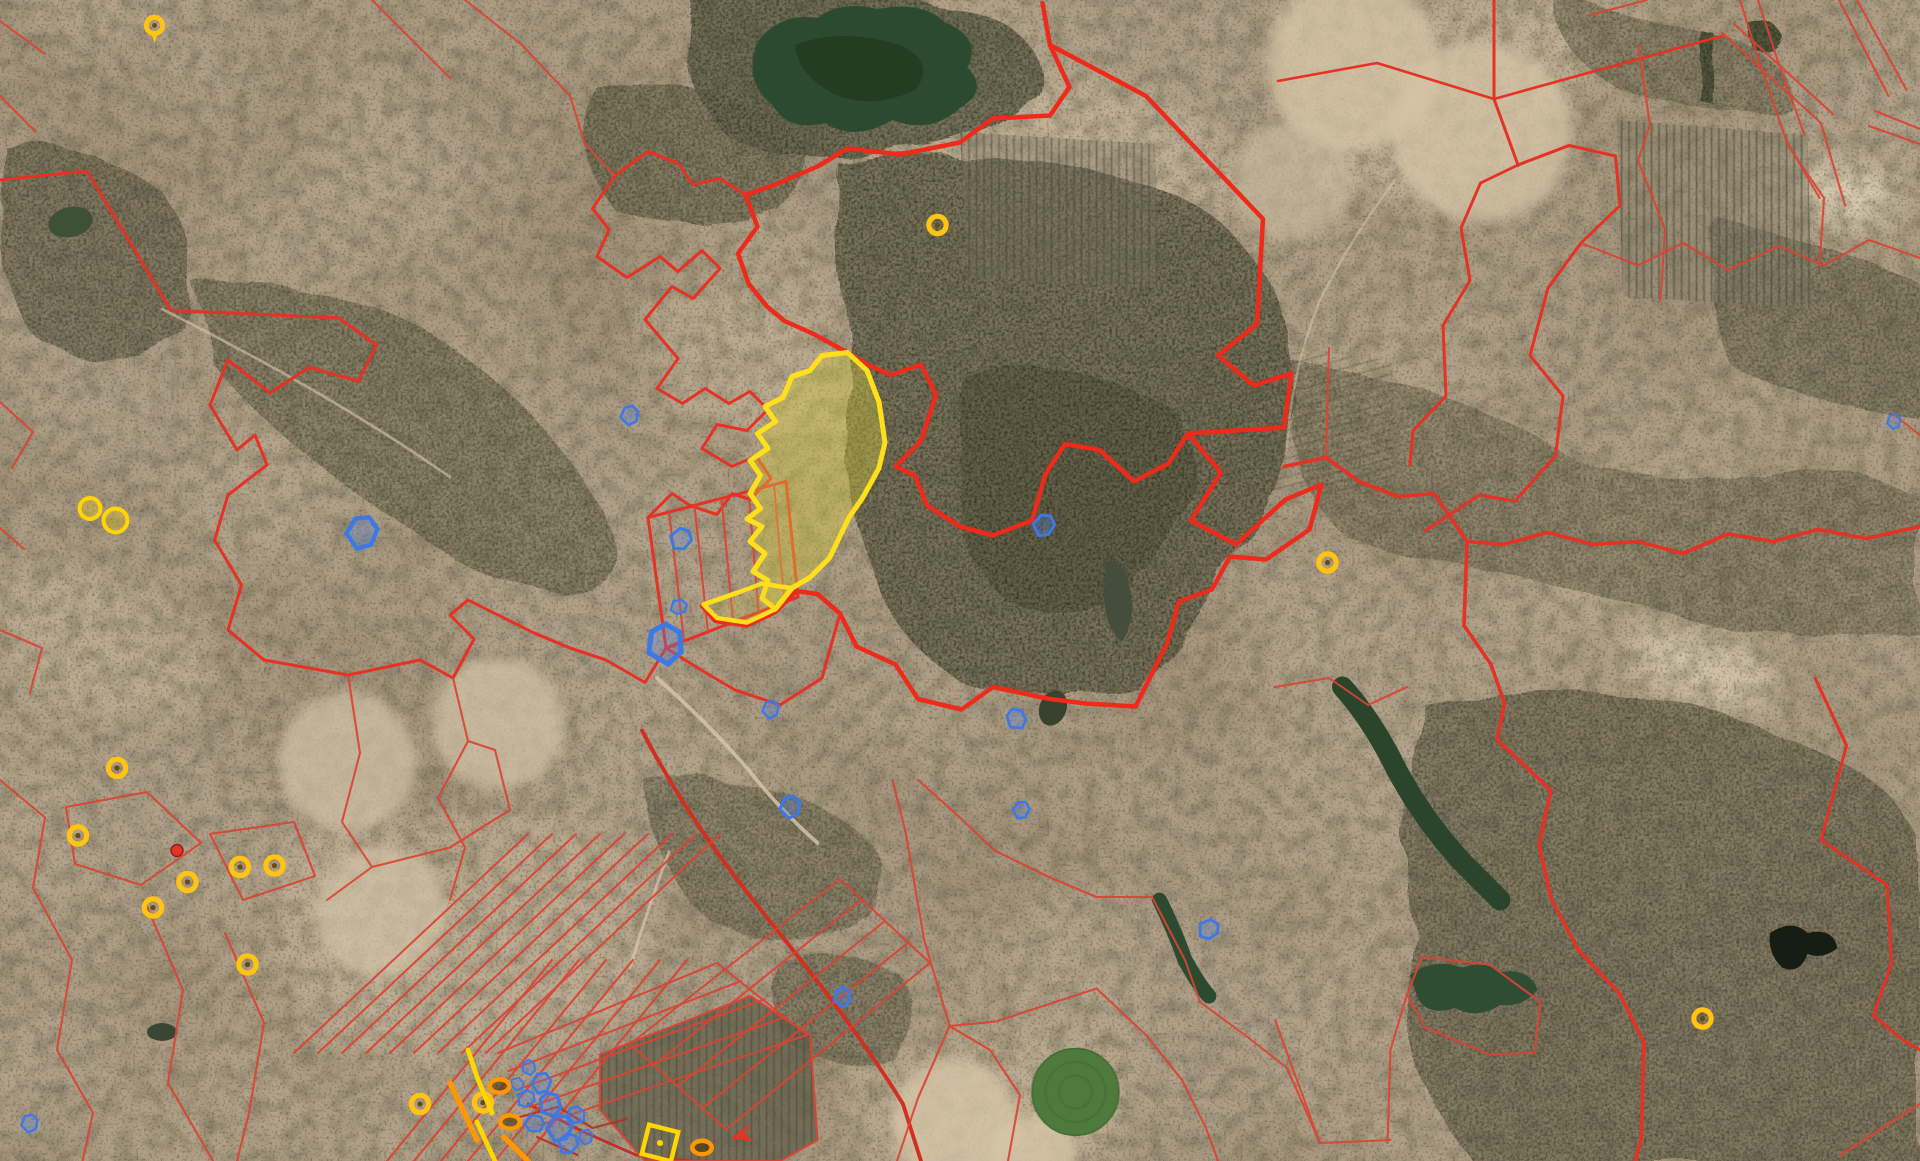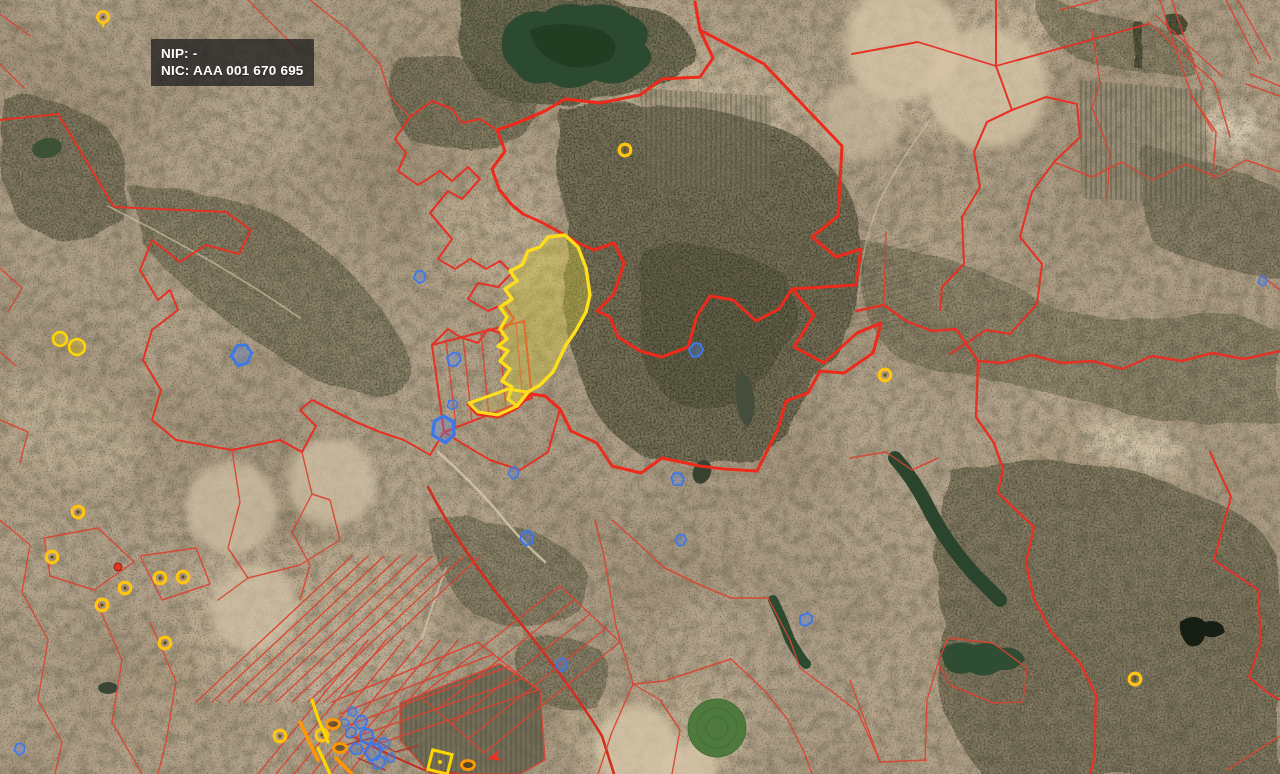--- a/index.html
+++ b/index.html
@@ -301,18 +301,14 @@
         <path d="M0,0 L15,-6 L10,0 L15,6 Z" transform="translate(487,759) rotate(-15)" fill="#e33424"></path>
         <circle cx="60" cy="339" r="7" fill="rgba(255,214,0,0.28)" stroke="#ffd600" stroke-width="2.6"></circle>
         <circle cx="77" cy="347" r="8" fill="rgba(255,214,0,0.28)" stroke="#ffd600" stroke-width="2.6"></circle>
         <path d="M312,700 l6,18 l10,24" fill="none" stroke="#ffd600" stroke-width="3.2" stroke-linecap="round"></path>
         <path d="M318,748 L330,774" fill="none" stroke="#ffd600" stroke-width="3.2" stroke-linecap="round"></path>
         <path d="M300,722 L318,760" fill="none" stroke="#ff9800" stroke-width="3.6" stroke-linecap="round"></path>
         <path d="M336,758 L352,774" fill="none" stroke="#ff9800" stroke-width="3.6" stroke-linecap="round"></path>
       </g>
 </svg>
 
-<div class="tooltip">
-  <div>NIP: -</div>
-  <div>NIC: AAA 001 670 695</div>
+
 </div>
 
-</div>
-
 </body></html>

